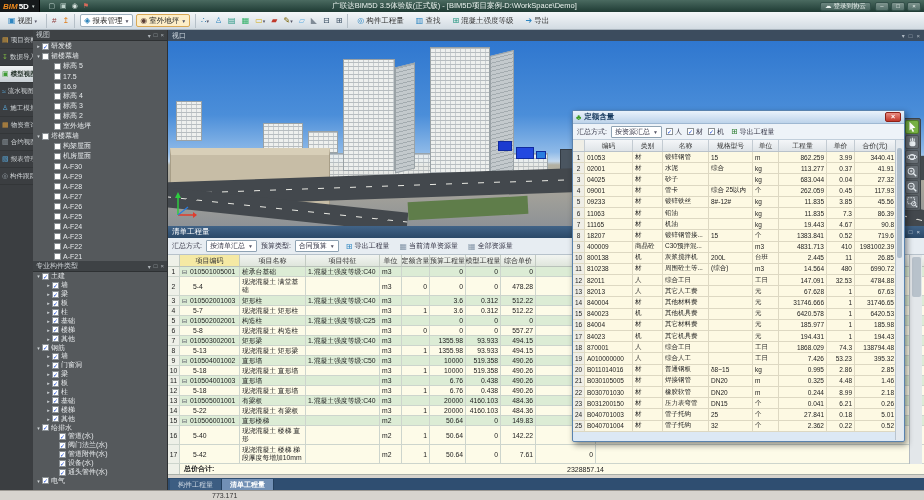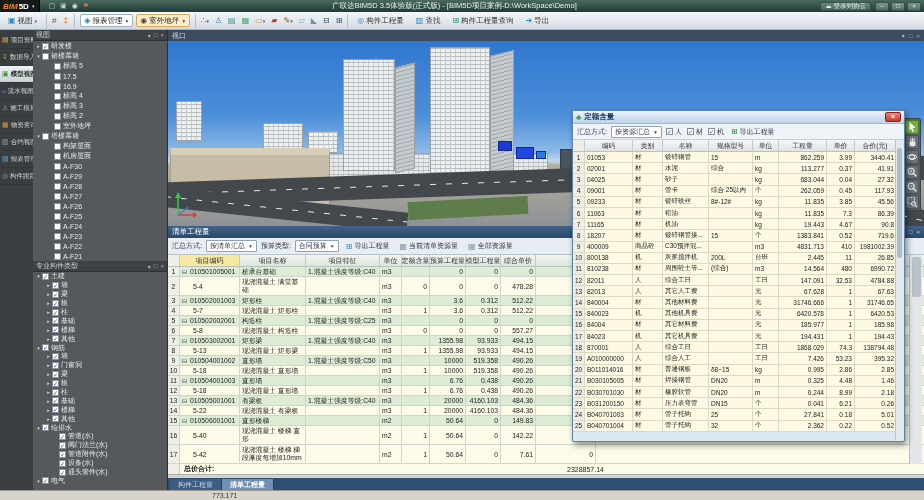--- a/index.html
+++ b/index.html
@@ -219,21 +219,21 @@
   <div class="rbtn">
         <span class="ric" style="color:#2e86c1">◎</span>
         <span>构件工程量</span>
       </div>
       <div class="rbtn">
         <span class="ric" style="color:#2e86c1">▥</span>
         <span>查找</span>
       </div>
       <div class="rbtn">
         <span class="ric" style="color:#148f77">⊞</span>
-        <span>构件工程量查询</span>
+        <span>混凝土强度等级</span>
       </div>
       <div class="rbtn">
         <span class="ric" style="color:#2e86c1">➔</span>
         <span>导出</span>
       </div>
     </div>
 </div>
 
 <div class="leftnav">
 

